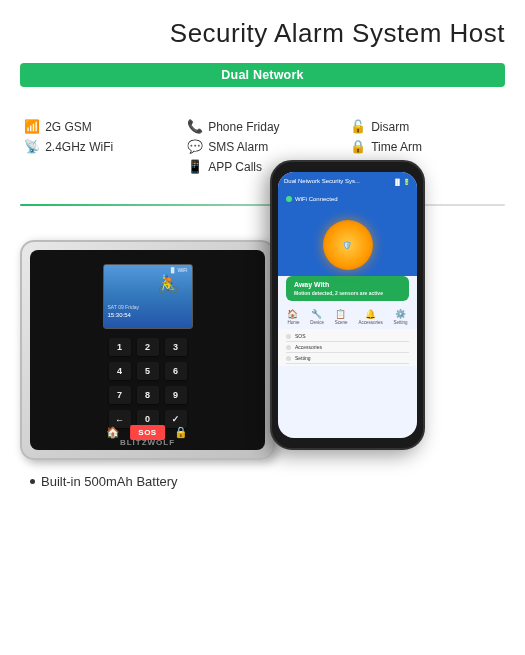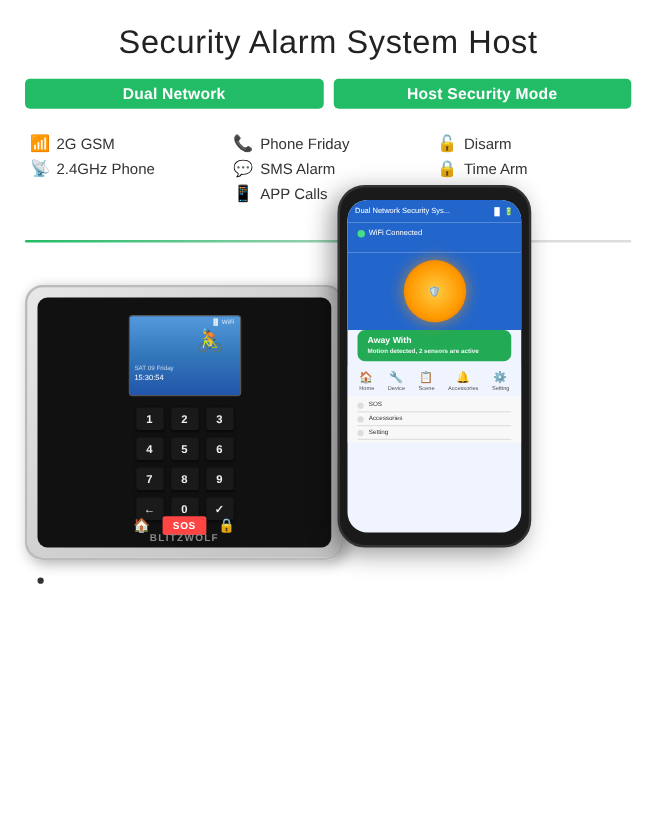--- a/index.html
+++ b/index.html
@@ -11,33 +11,33 @@
       overflow-x: hidden;
     }
 
     .page-wrapper {
       width: 525px;
       background: #fff;
       padding: 18px 20px 20px 20px;
     }
 
     .title {
-      text-align: center;
+      text-align: right;
       font-size: 26px;
       font-weight: 400;
       color: #222;
       margin-bottom: 14px;
       letter-spacing: 0.5px;
     }
 
     .badges-row {
       display: flex;
       justify-content: space-between;
       gap: 8px;
-      margin-bottom: 20px;
+      margin-bottom: 32px;
     }
 
     .badge {
       background: #22bb66;
       color: #fff;
       font-size: 12.5px;
       font-weight: 700;
       border-radius: 4px;
       padding: 5px 12px;
       text-align: center;
@@ -425,33 +425,32 @@
   </style>
 </head>
 <body>
 
 <div class="page-wrapper">
 
   <h1 class="title">Security Alarm System Host</h1>
 
   <div class="badges-row">
     <div class="badge">Dual Network</div>
-    <div class="badge">Host Security Mode</div>
   </div>
 
   <div class="features-row">
 
     <div class="feature-col">
       <div class="feature-item">
         <span class="feature-icon">📶</span>
         <span>2G GSM</span>
       </div>
       <div class="feature-item">
         <span class="feature-icon">📡</span>
-        <span>2.4GHz Phone</span>
+        <span>2.4GHz WiFi</span>
       </div>
     </div>
 
     <div class="feature-col">
       <div class="feature-item">
         <span class="feature-icon">📞</span>
         <span>Phone Friday</span>
       </div>
       <div class="feature-item">
         <span class="feature-icon">💬</span>
@@ -599,16 +598,17 @@
           </div>
 
         </div>
       </div>
     </div>
   </div>
 
   <div class="bullets-section">
     <div class="bullet-item">
       <div class="bullet-dot"></div>
+      <span>Built-in 500mAh Battery</span>
     </div>
   </div>
 
 </div>
 
 </body></html>

